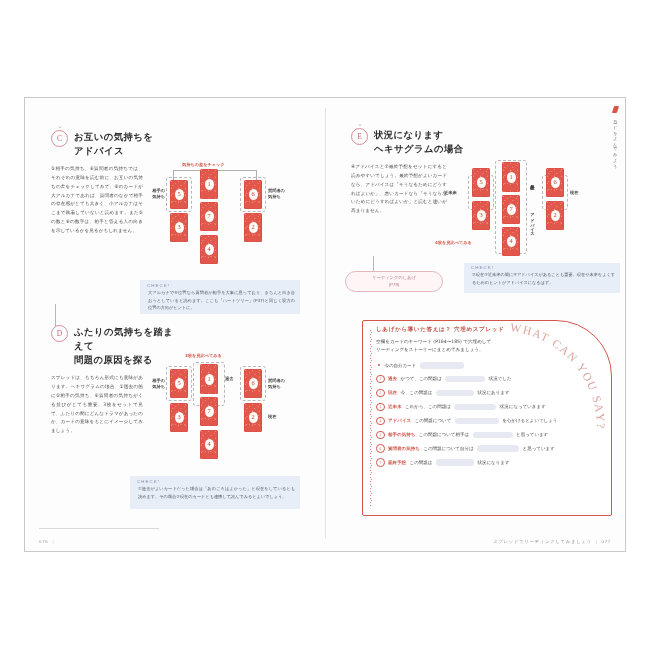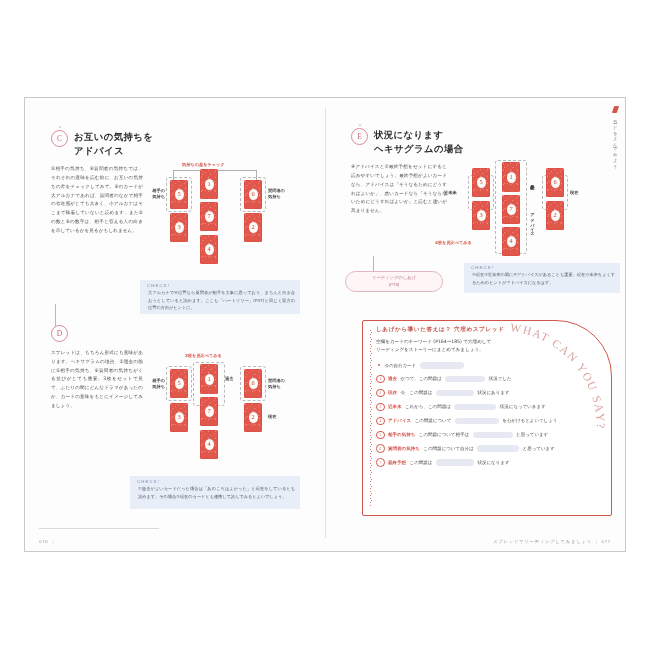--- a/index.html
+++ b/index.html
@@ -166,20 +166,24 @@
   <div class="checkbox" style="left:115px;top:182px;width:160px;height:34px;">
     <div class="check-label" style="left:7px;top:3px;">CHECK!</div>
     <div class="check-body jp" style="padding-top:9px;">大アルカナで⑥位置なら質問者が相手を大事に思っており、きちんと向き合おうとしていると読めます。ここも「ハートツリー」(P37)と同じく双方の位置の方向がヒントに。</div>
   </div>
 
   <div class="stem" style="left:30px;top:206px;height:22px;"></div>
 
   <div class="sec" style="left:26px;top:226px;width:125px;">
     <div class="sec-head">
       <div class="sec-letter">D</div>
+      <div class="jp">
+        <div class="sec-title">ふたりの気持ちを踏まえて</div>
+        <div class="sec-title">問題の原因を探る</div>
+      </div>
     </div>
     <div class="lead jp" style="margin-top:7px;width:92px;">スプレッドは、もちろん形式にも意味があります。ヘキサグラムの場合、①過去の箇に⑤相手の気持ち、⑥質問者の気持ちがくる並びがとても重要。3枚をセットで見て、ふたりの間にどんなドラマがあったのか、カードの意味をもとにイメージしてみましょう。</div>
   </div>
 
   <div>
     <div class="cap cap-red" style="left:160px;top:255px;">3枚を見比べてみる</div>
 
     <div class="dash" style="left:141px;top:268px;width:26px;height:35px;"></div>
     <div class="dash" style="left:215px;top:268px;width:26px;height:35px;"></div>
     <div class="dash" style="left:168px;top:264px;width:32px;height:44px;"></div>

